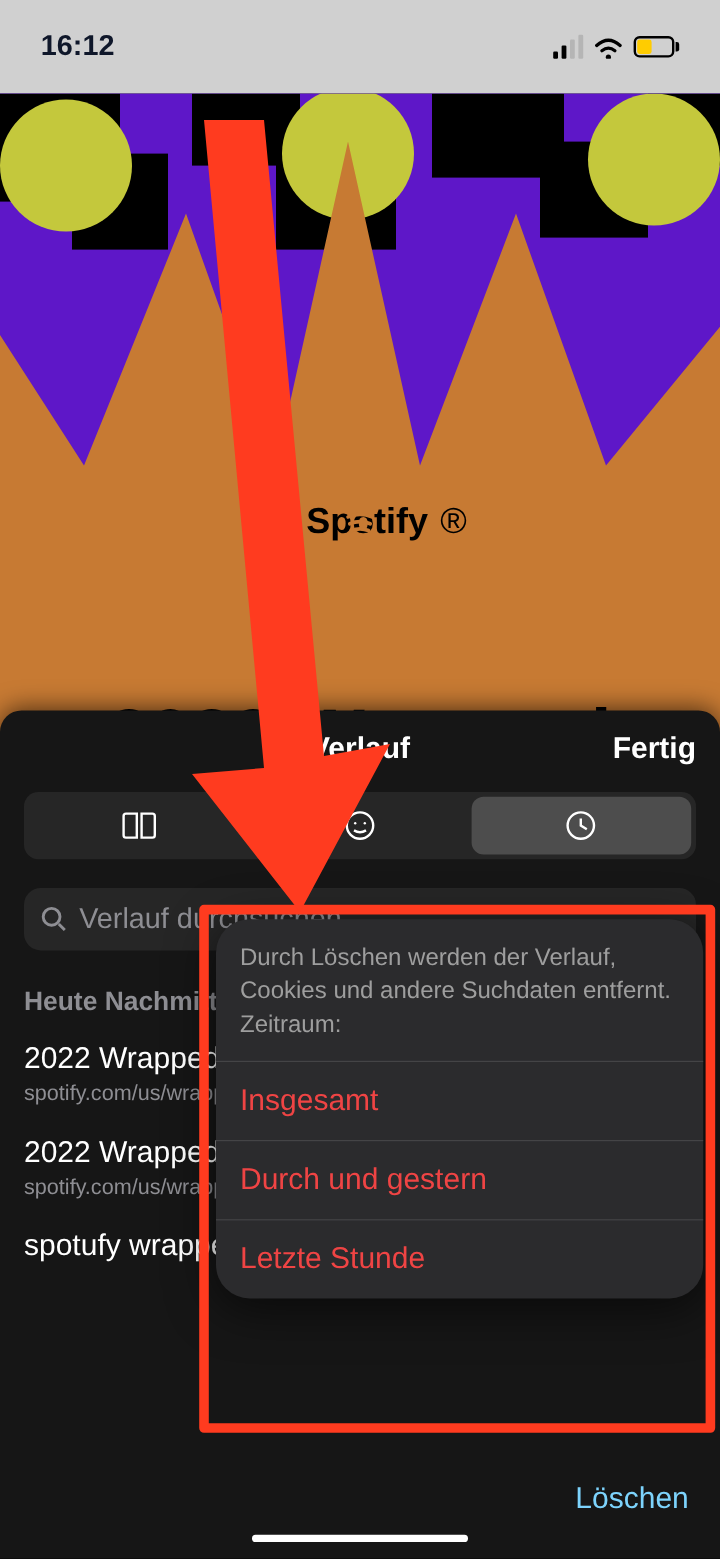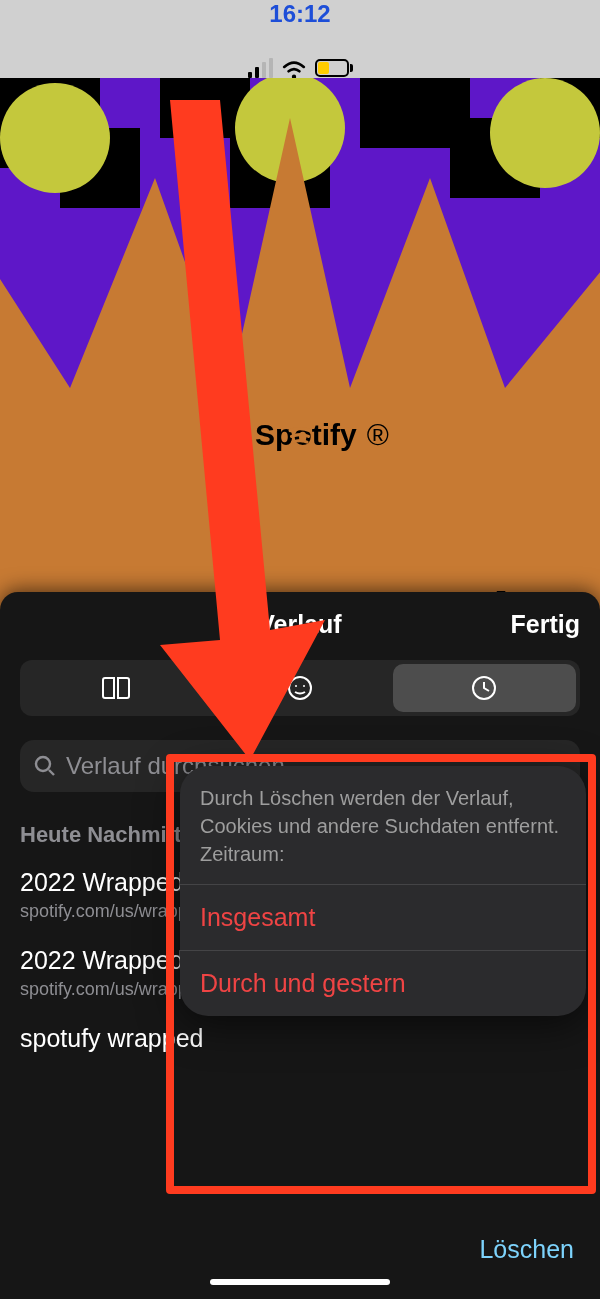--- a/index.html
+++ b/index.html
@@ -2,22 +2,22 @@
 <html><head>
 <meta charset="utf-8">
 <style>
   * { margin: 0; padding: 0; box-sizing: border-box; }
   html, body { width: 600px; height: 1299px; overflow: hidden; font-family: -apple-system, "Helvetica Neue", Arial, sans-serif; }
   body { position: relative; background: #000; }
 
   
   .status-bar {
     position: absolute; top: 0; left: 0; right: 0; height: 78px;
-    background: #d0d0d0; color: #1d4ed8; display: flex; align-items: center;
-    padding: 0 34px; font-size: 24px; font-weight: 600; flex-direction: column;
+    background: #d0d0d0; color: #0f172a; display: flex; align-items: center;
+    padding: 0 34px; font-size: 24px; font-weight: 600;
   }
   .status-time { flex: 0 0 auto; }
   .status-spacer { flex: 1; }
   .status-icons { display: flex; align-items: center; gap: 8px; }
 
   
   .signal { display: flex; align-items: flex-end; gap: 3px; height: 20px; }
   .signal span { width: 4px; background: #b5b5b5; border-radius: 1px; }
   .signal span:nth-child(1){height:6px;background:#000;}
   .signal span:nth-child(2){height:11px;background:#000;}
@@ -233,19 +233,20 @@
   <div class="bottom-bar">
     <span>Löschen</span>
   </div>
   <div class="home-indicator"></div>
 </div>
 
 <div class="popover">
   <div class="popover-msg">Durch Löschen werden der Verlauf, Cookies und andere Suchdaten entfernt. Zeitraum:</div>
   <div class="popover-item">Insgesamt</div>
   <div class="popover-item">Durch und gestern</div>
+  <div class="popover-item">Letzte Stunde</div>
 </div>
 
 <div class="highlight-box"></div>
 
 <svg class="annotation-arrow" viewBox="0 0 170 660">
   <polygon points="10,0 60,0 110,530 165,520 90,660 0,545 60,540" fill="#ff3b1f"></polygon>
 </svg>
 
 </body></html>

